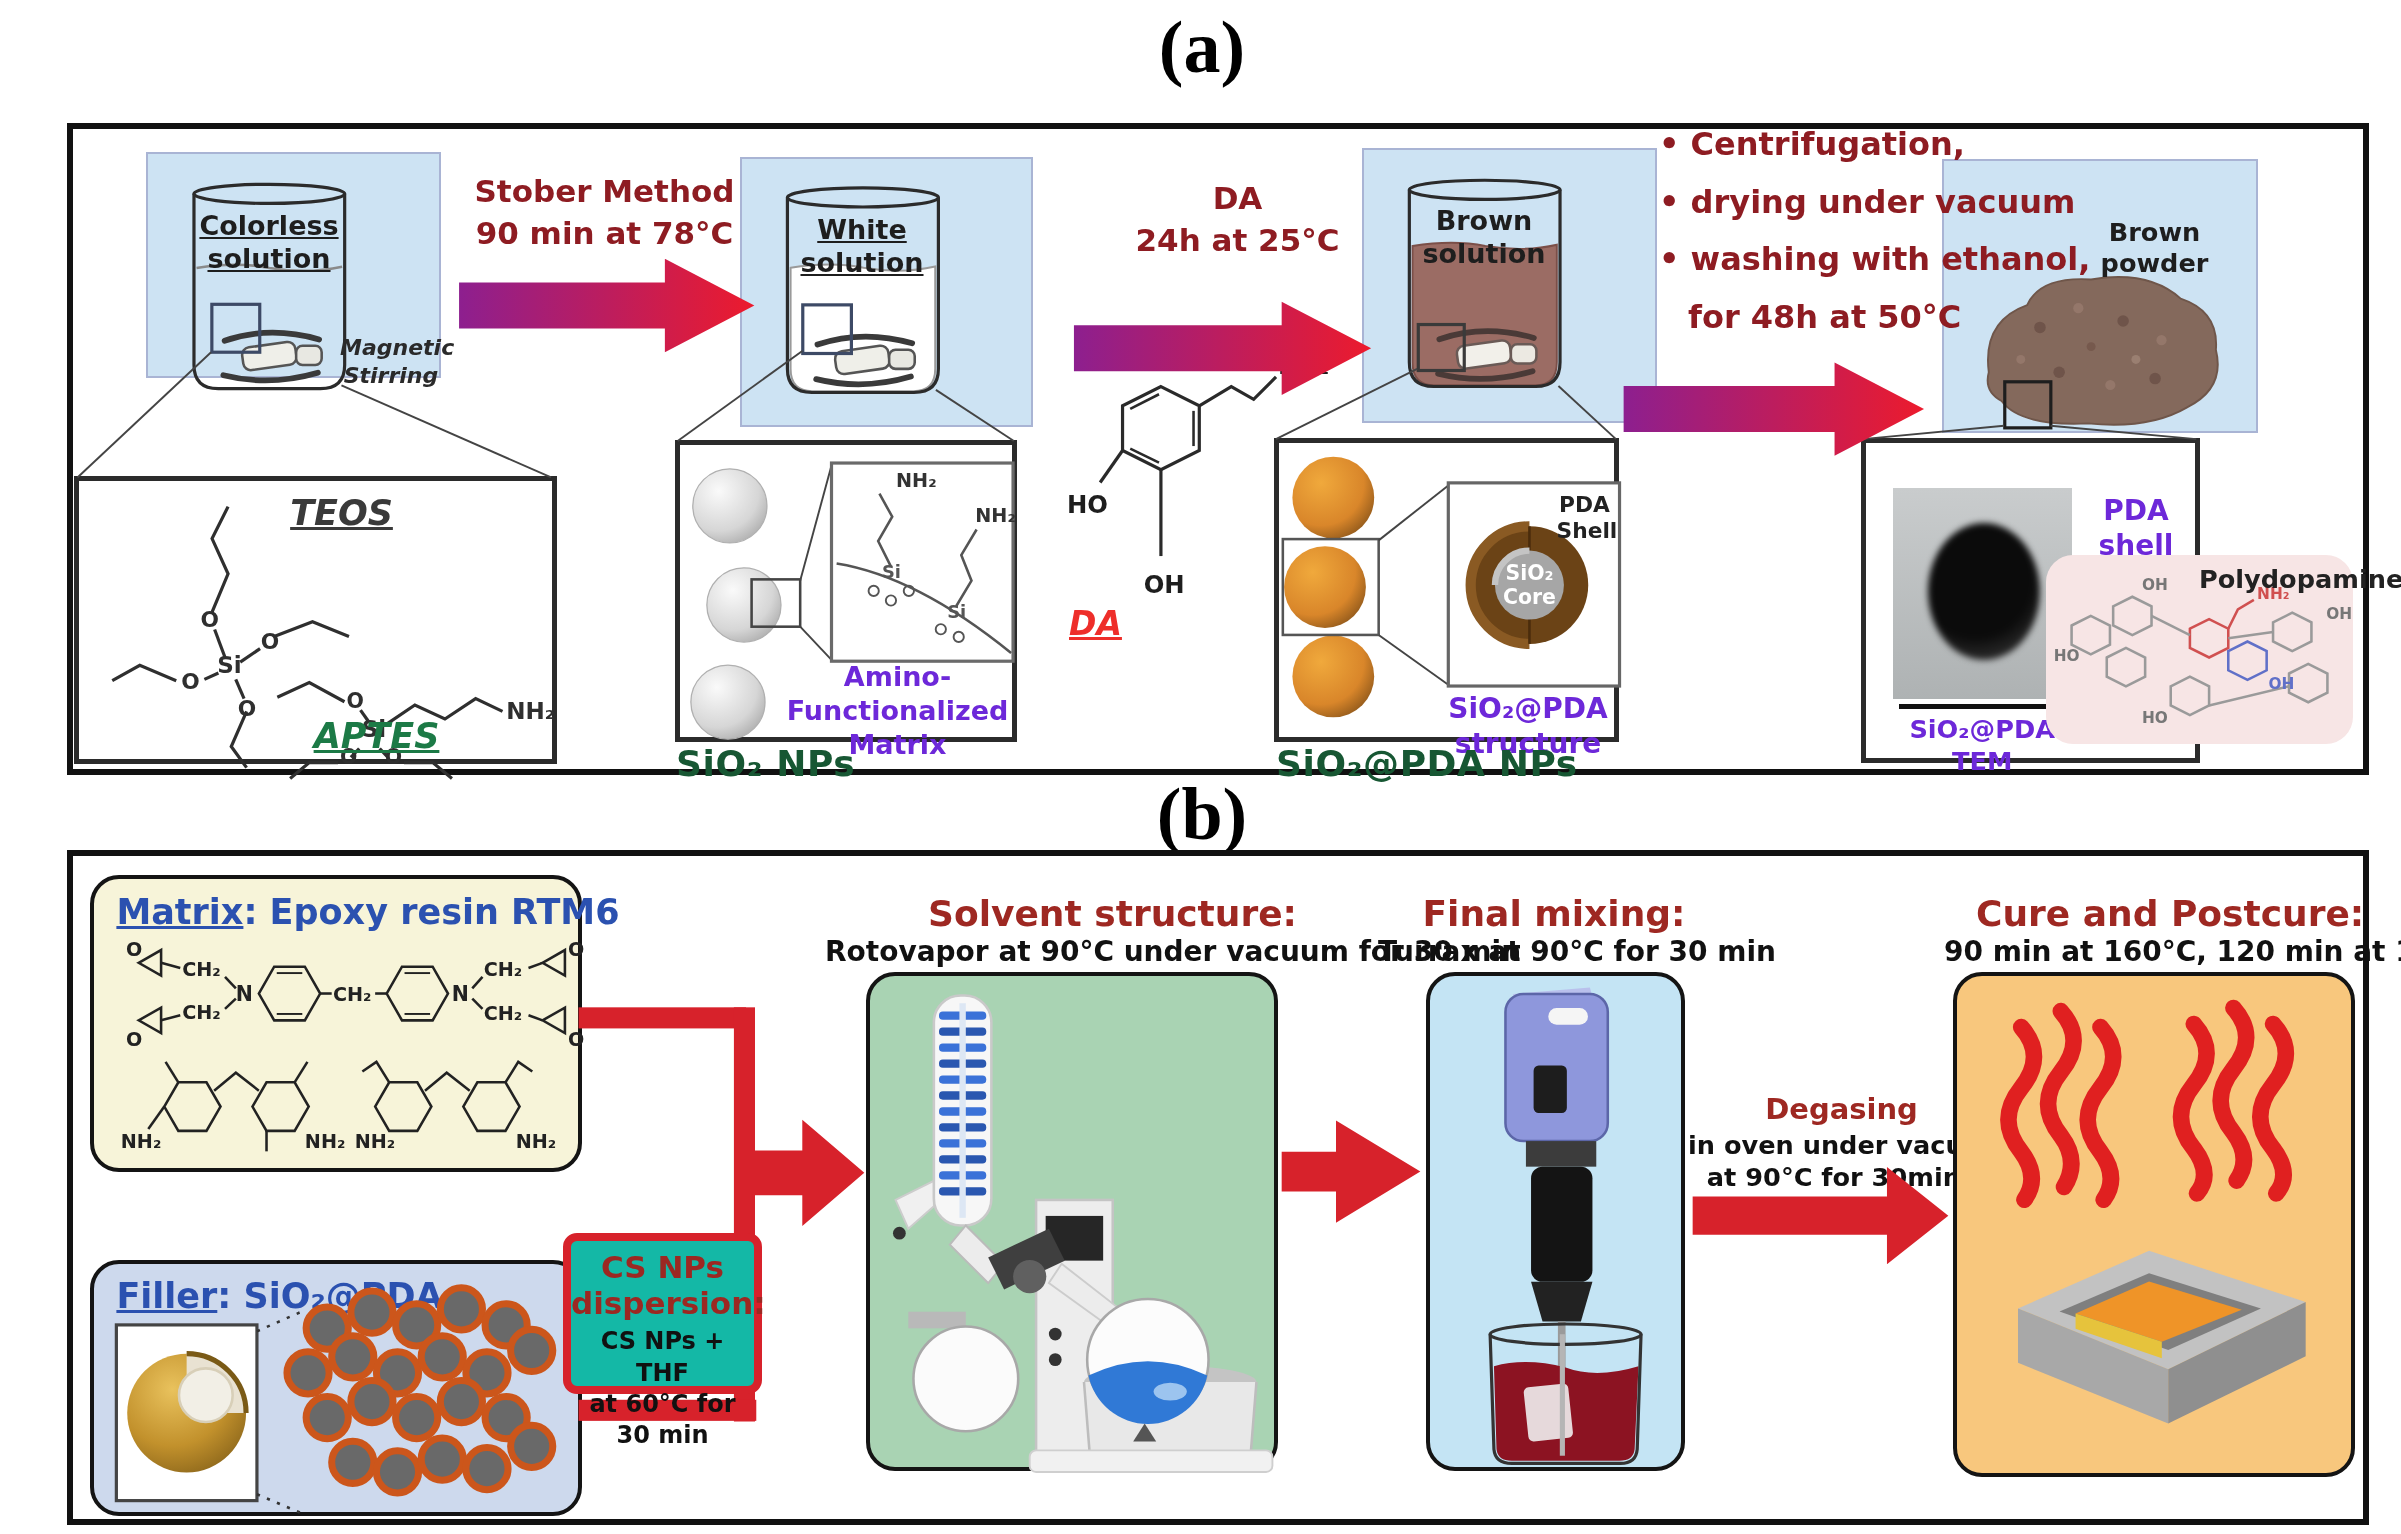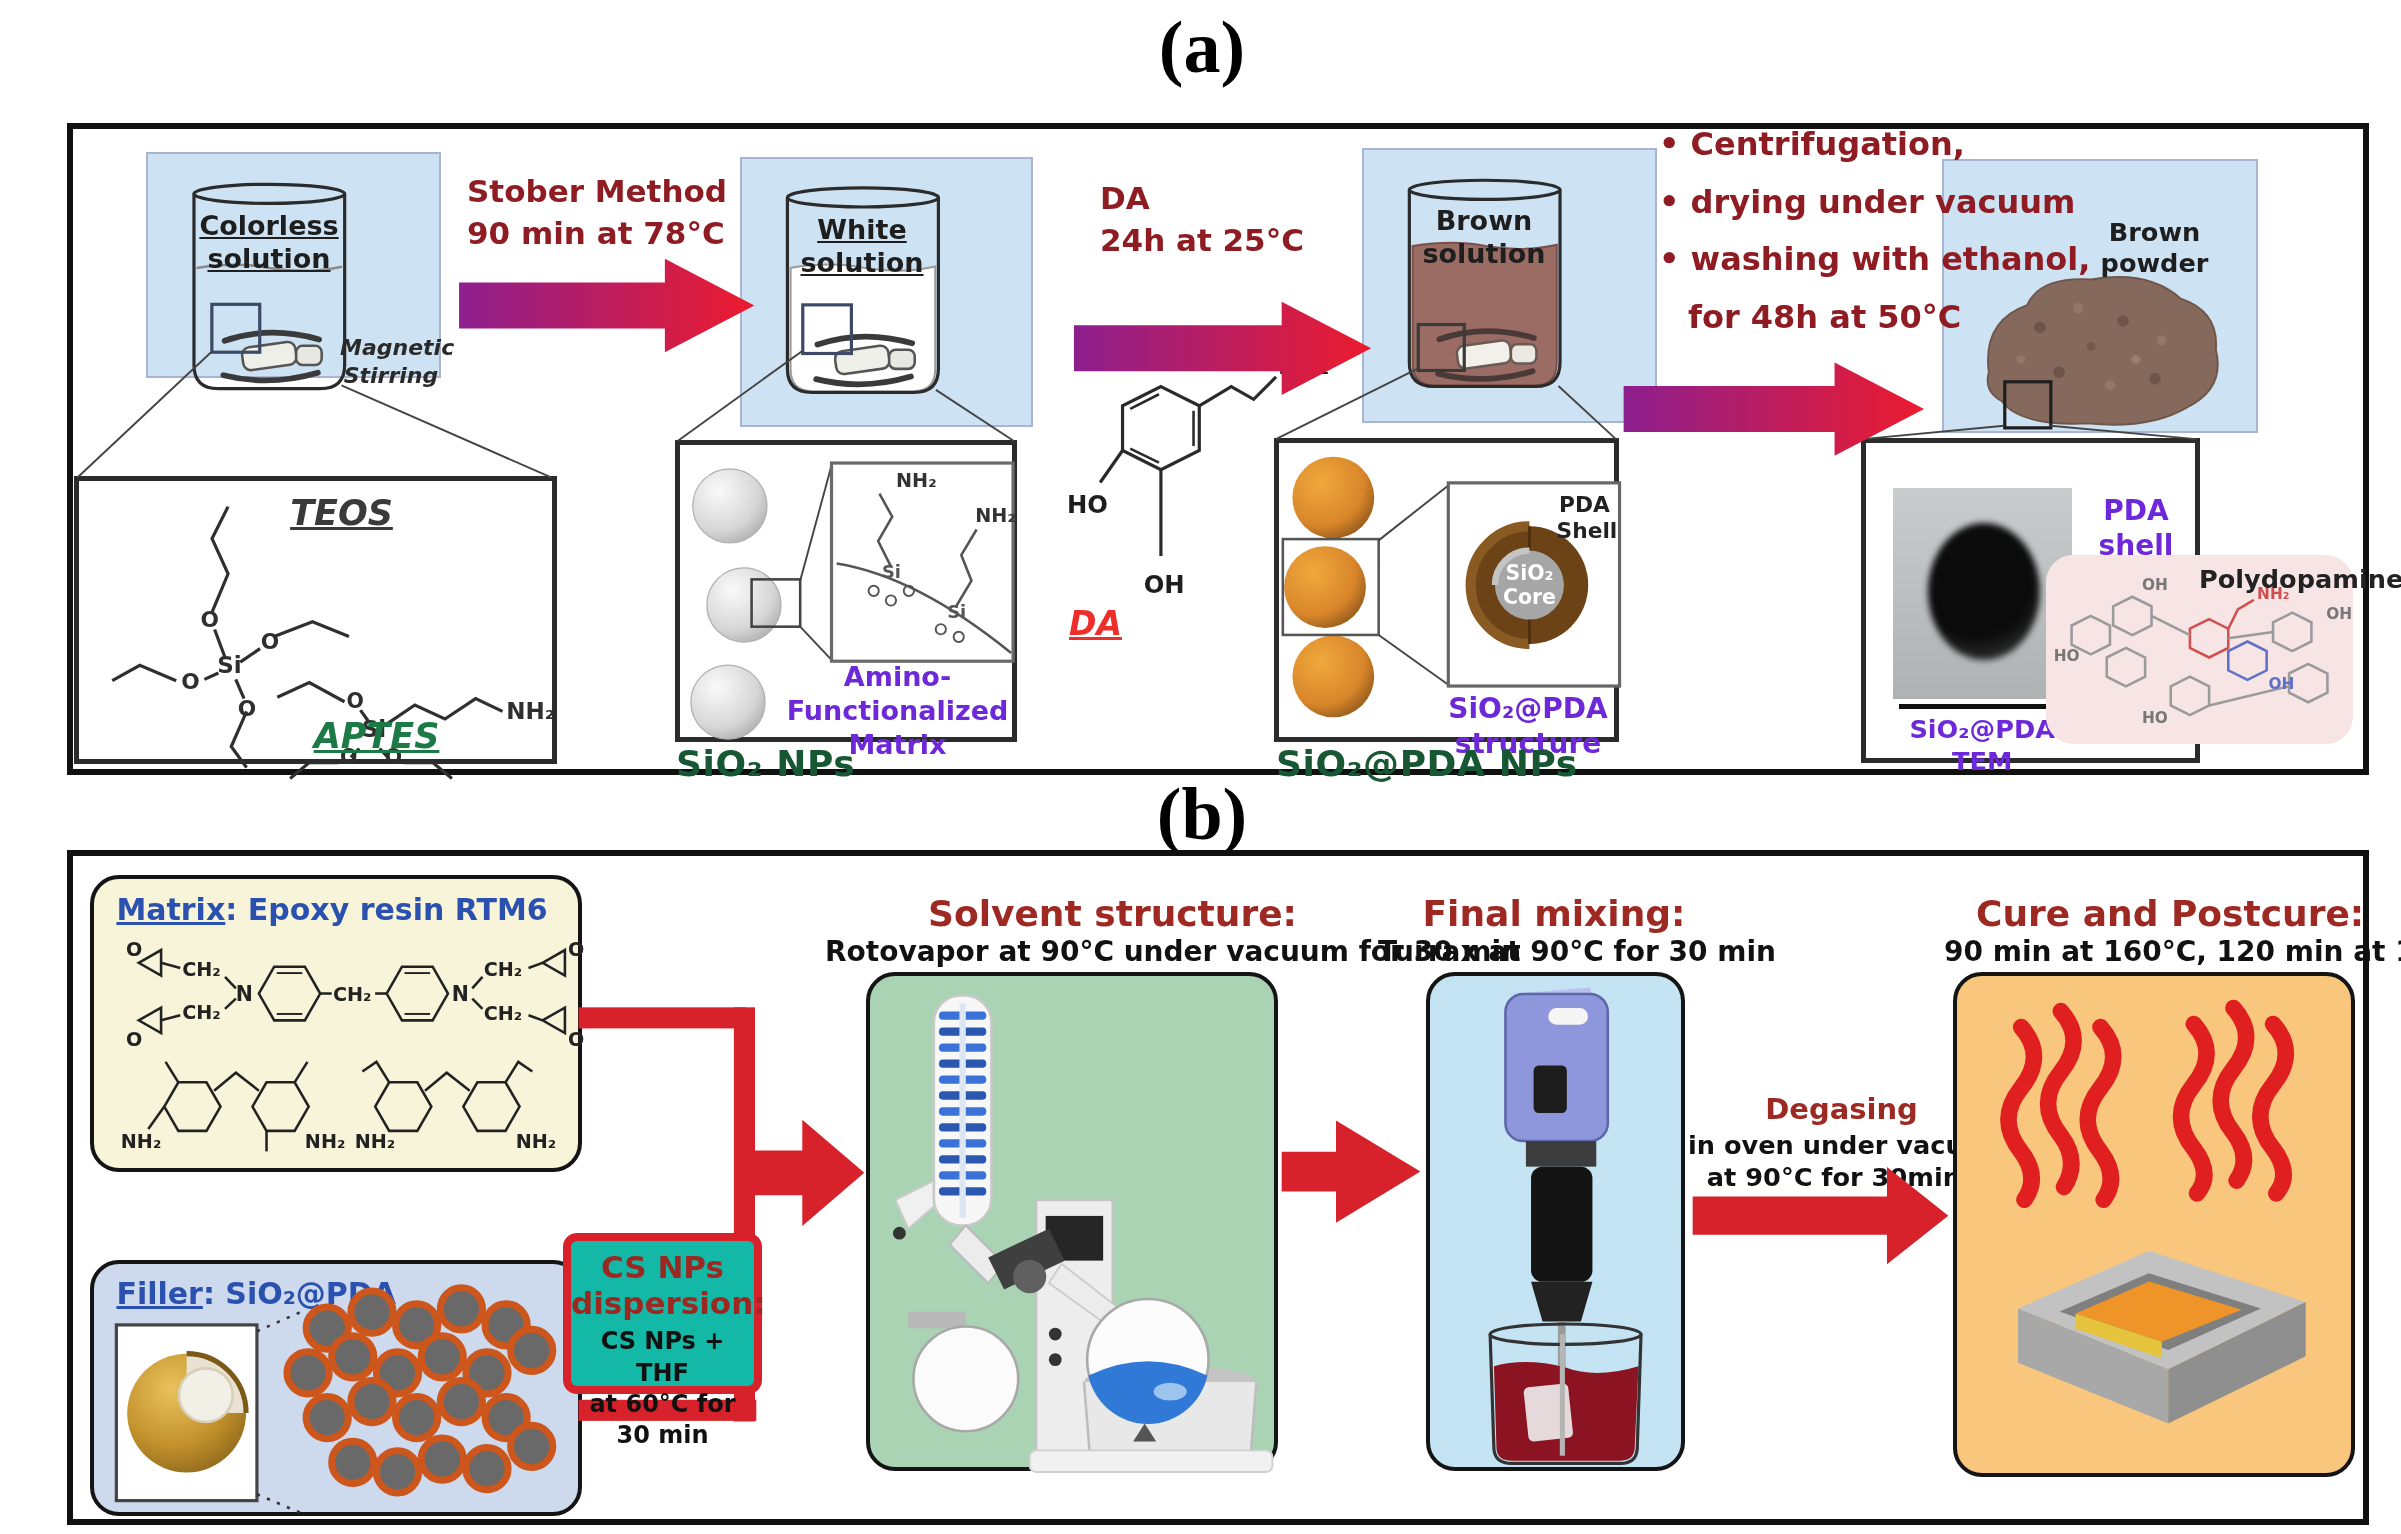--- a/index.html
+++ b/index.html
@@ -7,29 +7,29 @@
           font-family:"DejaVu Sans",sans-serif;overflow:hidden;}
   .abs{position:absolute;}
   .panel{position:absolute;border:6.4px solid #111;box-sizing:border-box;background:#fff;}
   .figlabel{position:absolute;font-family:"Liberation Serif",serif;font-weight:bold;
             font-size:74px;color:#000;text-align:center;}
   .station{position:absolute;background:#cde3f3;border:2.6px solid #a9b4d4;box-sizing:border-box;}
   .stlabel{position:absolute;font-size:27px;font-weight:bold;color:#1e1e1e;text-align:center;line-height:1.22;}
   .ul{text-decoration:underline;}
   .note{position:absolute;font-size:22px;font-weight:bold;font-style:italic;color:#2a2a2a;
         text-align:center;line-height:1.25;}
-  .h-red{position:absolute;color:#8e1c22;font-weight:bold;font-size:31px;text-align:left;line-height:1.35;}
+  .h-red{position:absolute;color:#8e1c22;font-weight:bold;font-size:31px;text-align:center;line-height:1.35;}
   .bullets{position:absolute;color:#8e1c22;font-weight:bold;font-size:32px;line-height:1.8;}
   .bl::before{content:"• ";}
   .bl-cont{padding-left:29px;}
   .cap-green{position:absolute;color:#175733;font-weight:800;font-size:36px;letter-spacing:0.6px;}
   .cap-red{position:absolute;color:#6d28d9;font-weight:bold;text-align:center;line-height:1.25;}
   .cobox{position:absolute;background:#fff;border:5.1px solid #2b2b2b;box-sizing:border-box;}
   .bbox{position:absolute;border:4.5px solid #141414;border-radius:29px;box-sizing:border-box;}
-  .t-blue{position:absolute;color:#2b51b0;font-weight:bold;font-size:30px;white-space:nowrap;}
+  .t-blue{position:absolute;color:#2b51b0;font-weight:bold;font-size:35px;white-space:nowrap;}
   .bh{position:absolute;color:#9e2822;font-weight:bold;font-size:36px;text-align:center;white-space:nowrap;}
   .bs{position:absolute;color:#111;font-weight:bold;font-size:28px;text-align:center;white-space:nowrap;}
   .csbox{position:absolute;background:#14b8a6;border:8.3px solid #d7222b;border-radius:14px;
          box-sizing:border-box;text-align:center;z-index:6;}
   .cs-t{color:#9c2822;font-weight:bold;font-size:31px;line-height:1.15;}
   .cs-b{color:#111;font-weight:bold;font-size:24px;line-height:1.3;}
   .deg-t{position:absolute;color:#9e2822;font-weight:bold;font-size:29px;text-align:center;}
   .deg-b{position:absolute;color:#111;font-weight:bold;font-size:25.6px;text-align:center;white-space:nowrap;}
   .pink{position:absolute;background:#f7e5e5;border-radius:27px;z-index:3;}
   .temimg{position:absolute;background:linear-gradient(180deg,#c9cccd,#aeb2b3);}

